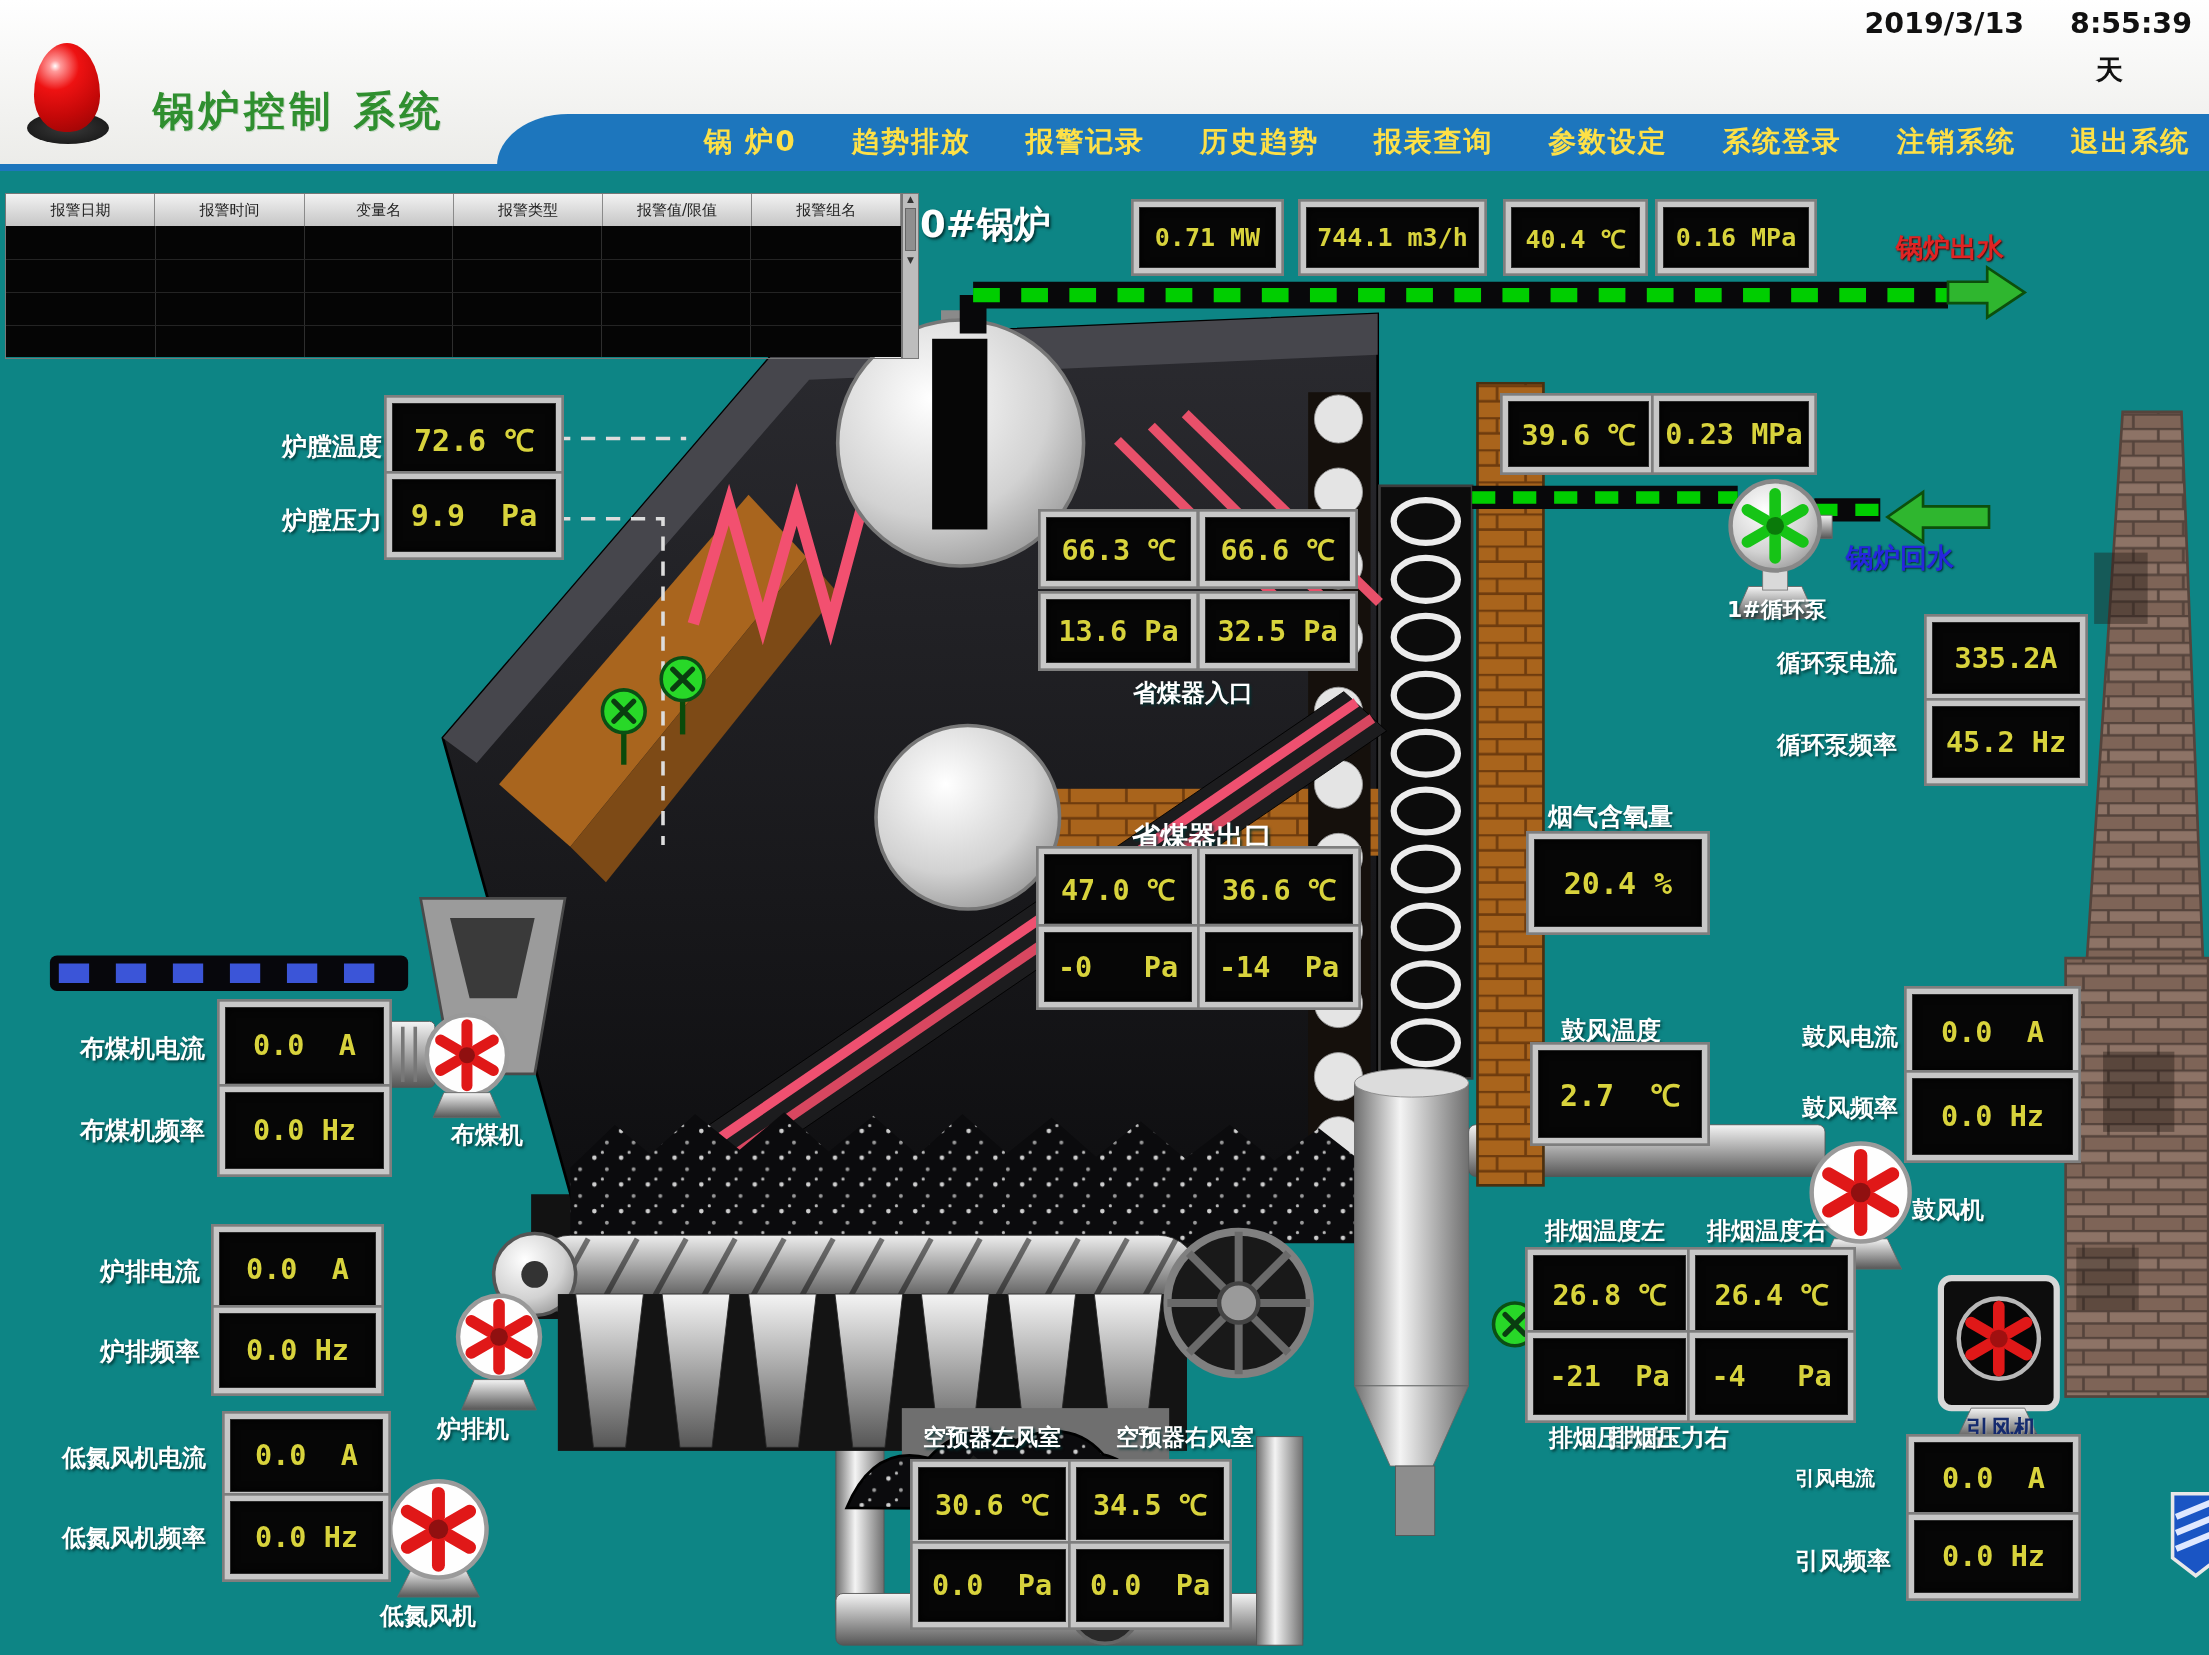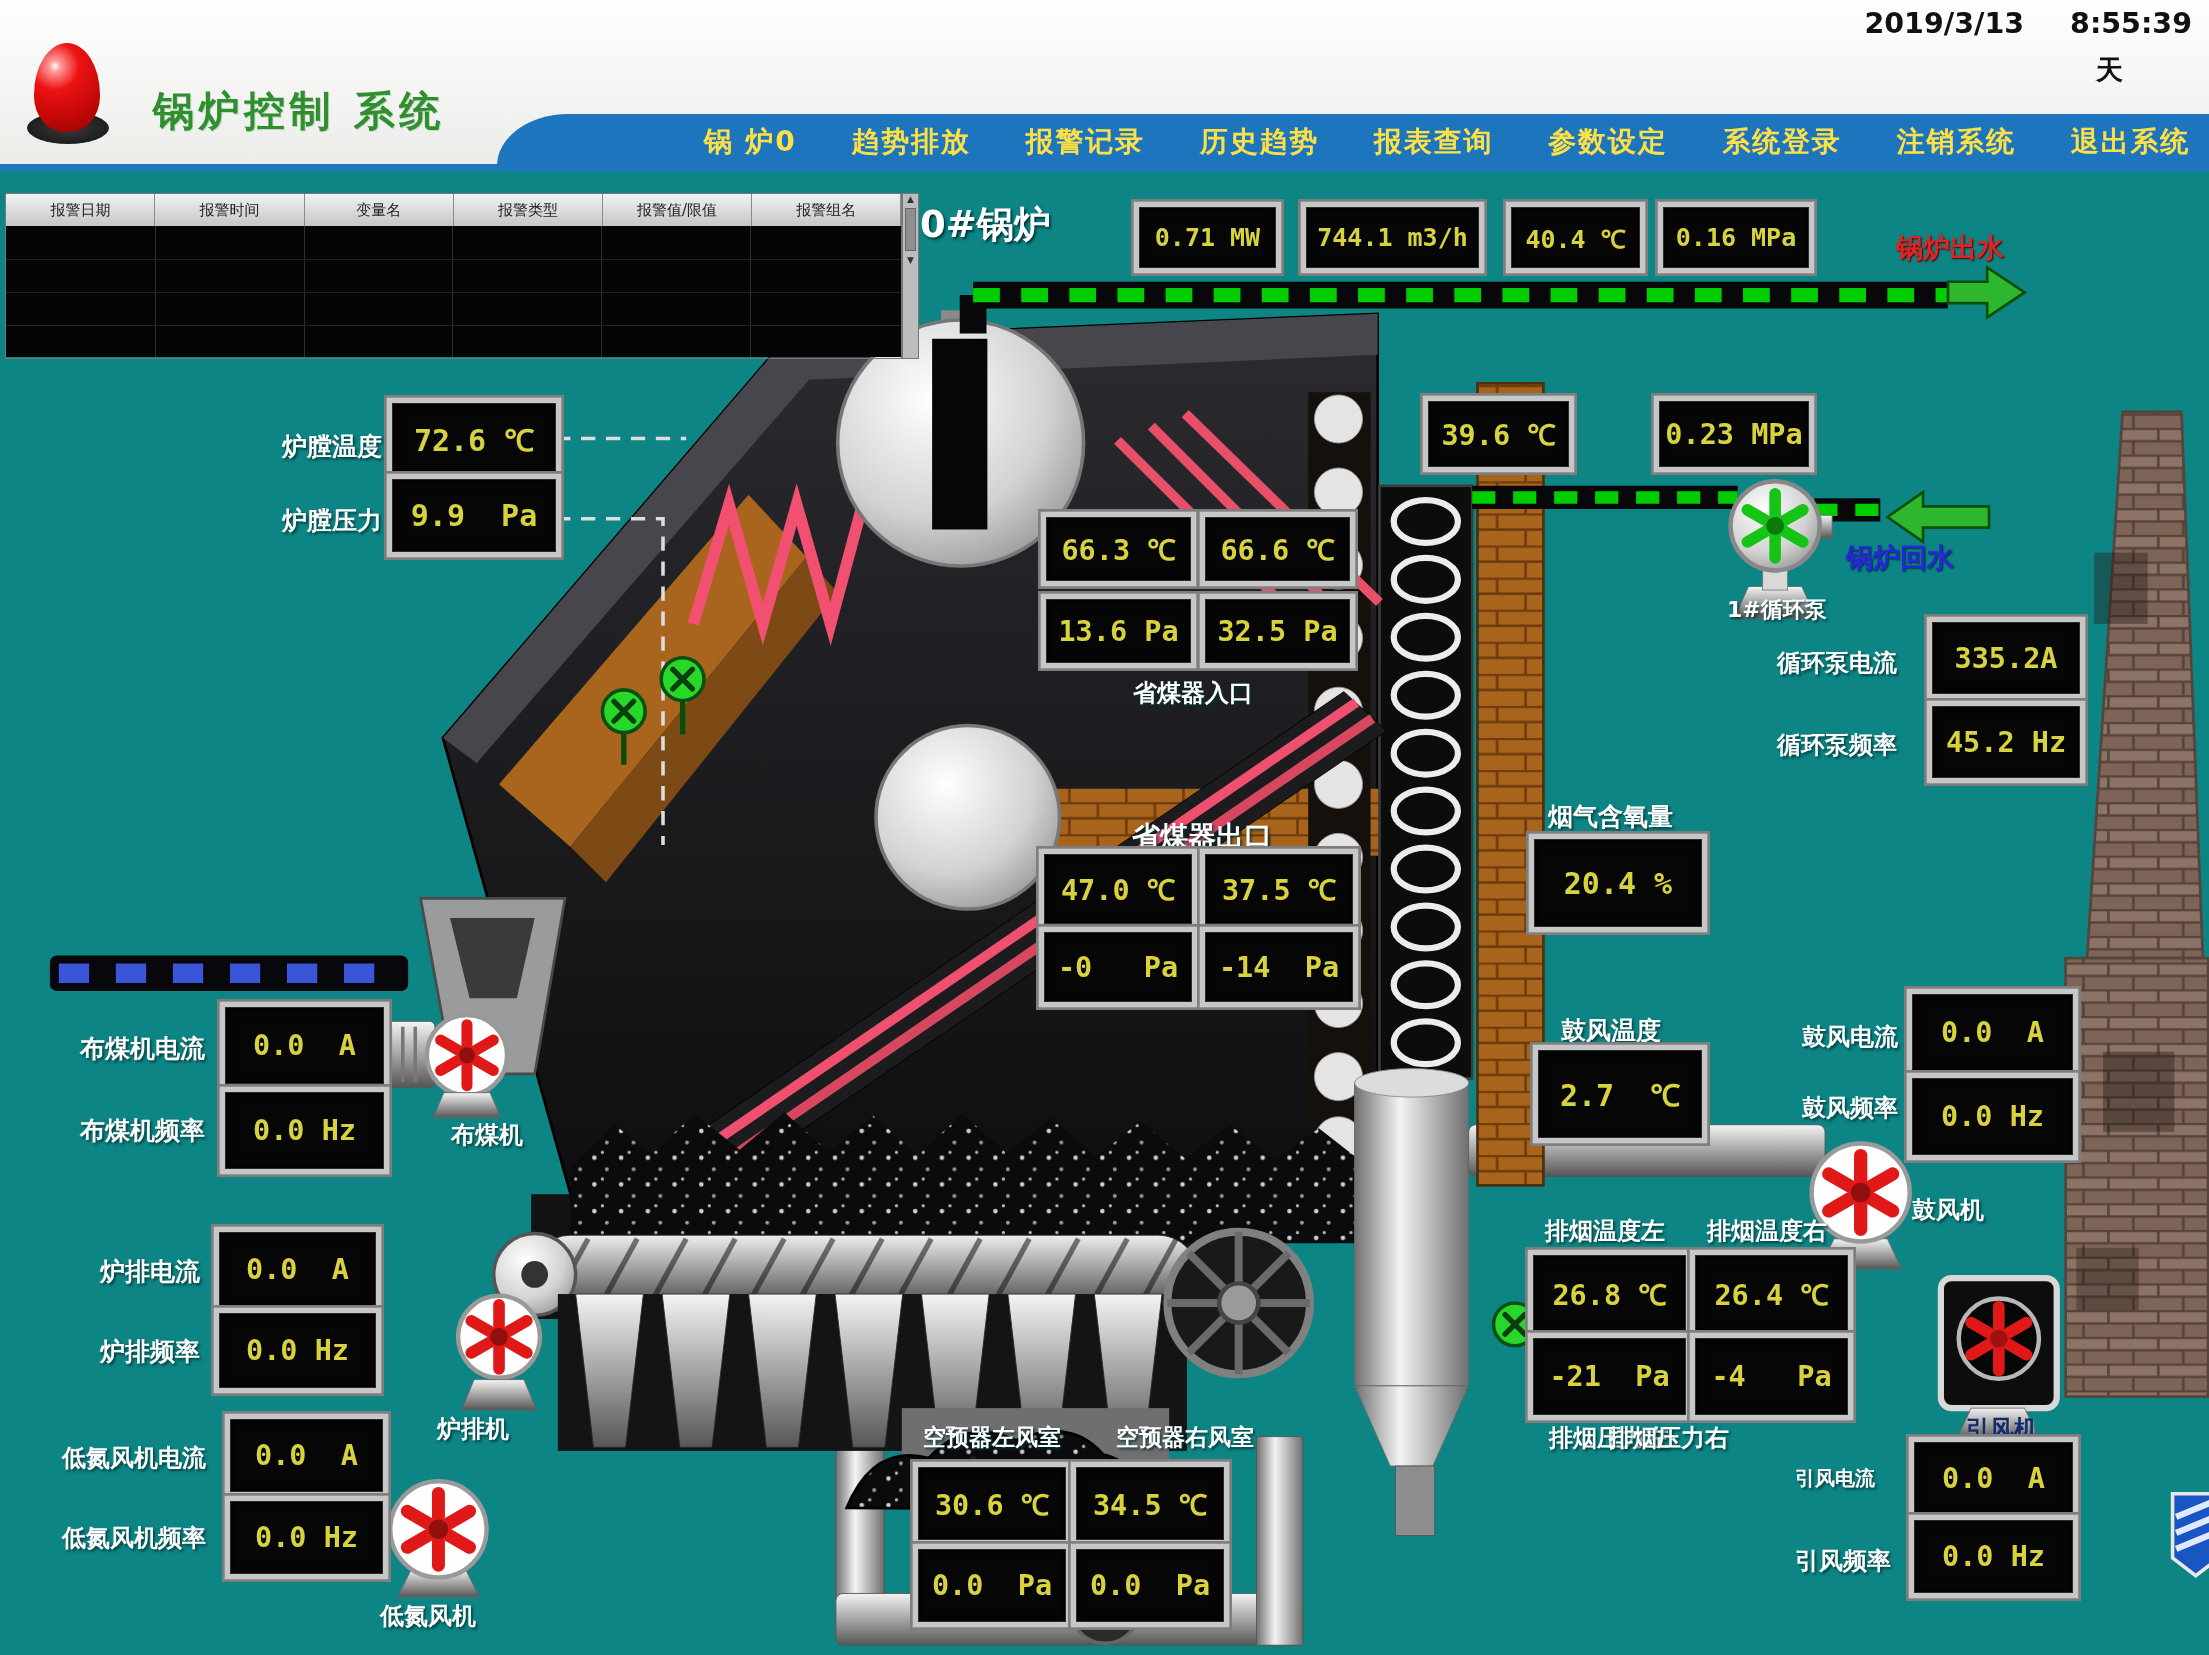--- a/index.html
+++ b/index.html
@@ -381,25 +381,25 @@
   <div class="gauge g34" style="left:392px;top:479px;width:162px;height:71px"><span>9.9  Pa</span></div>
 
   <div class="gauge" style="left:1046px;top:517px;width:143px;height:62px"><span>66.3 ℃</span></div>
   <div class="gauge" style="left:1205px;top:517px;width:143px;height:62px"><span>66.6 ℃</span></div>
   <div class="gauge" style="left:1046px;top:599px;width:143px;height:62px"><span>13.6 Pa</span></div>
   <div class="gauge" style="left:1205px;top:599px;width:143px;height:62px"><span>32.5 Pa</span></div>
   <div class="lbl" style="left:1133px;top:677px;font-size:24px">省煤器入口</div>
 
   <div class="lbl" style="left:1132px;top:818px;font-size:28px">省煤器出口</div>
   <div class="gauge" style="left:1044px;top:854px;width:146px;height:68px"><span>47.0 ℃</span></div>
-  <div class="gauge" style="left:1205px;top:854px;width:146px;height:68px"><span>37.5 ℃</span></div>
+  <div class="gauge" style="left:1205px;top:854px;width:146px;height:68px"><span>36.6 ℃</span></div>
   <div class="gauge" style="left:1044px;top:932px;width:146px;height:68px"><span>-0   Pa</span></div>
   <div class="gauge" style="left:1205px;top:932px;width:146px;height:68px"><span>-14  Pa</span></div>
 
-  <div class="gauge" style="left:1428px;top:401px;width:139px;height:64px"><span>39.6 ℃</span></div>
+  <div class="gauge" style="left:1508px;top:401px;width:139px;height:64px"><span>39.6 ℃</span></div>
   <div class="gauge" style="left:1659px;top:401px;width:148px;height:64px"><span>0.23 MPa</span></div>
   <div class="lbl" style="left:1727px;top:595px;font-size:22px">1#循环泵</div>
   <div class="lbl" style="left:1777px;top:647px;font-size:24px">循环泵电流</div>
   <div class="gauge" style="left:1932px;top:622px;width:146px;height:70px"><span>335.2A</span></div>
   <div class="lbl" style="left:1777px;top:729px;font-size:24px">循环泵频率</div>
   <div class="gauge" style="left:1932px;top:706px;width:146px;height:70px"><span>45.2 Hz</span></div>
 
   <div class="lbl" style="left:1548px;top:800px">烟气含氧量</div>
   <div class="gauge g34" style="left:1534px;top:839px;width:166px;height:86px"><span>20.4 %</span></div>
   <div class="lbl" style="left:1561px;top:1014px">鼓风温度</div>

